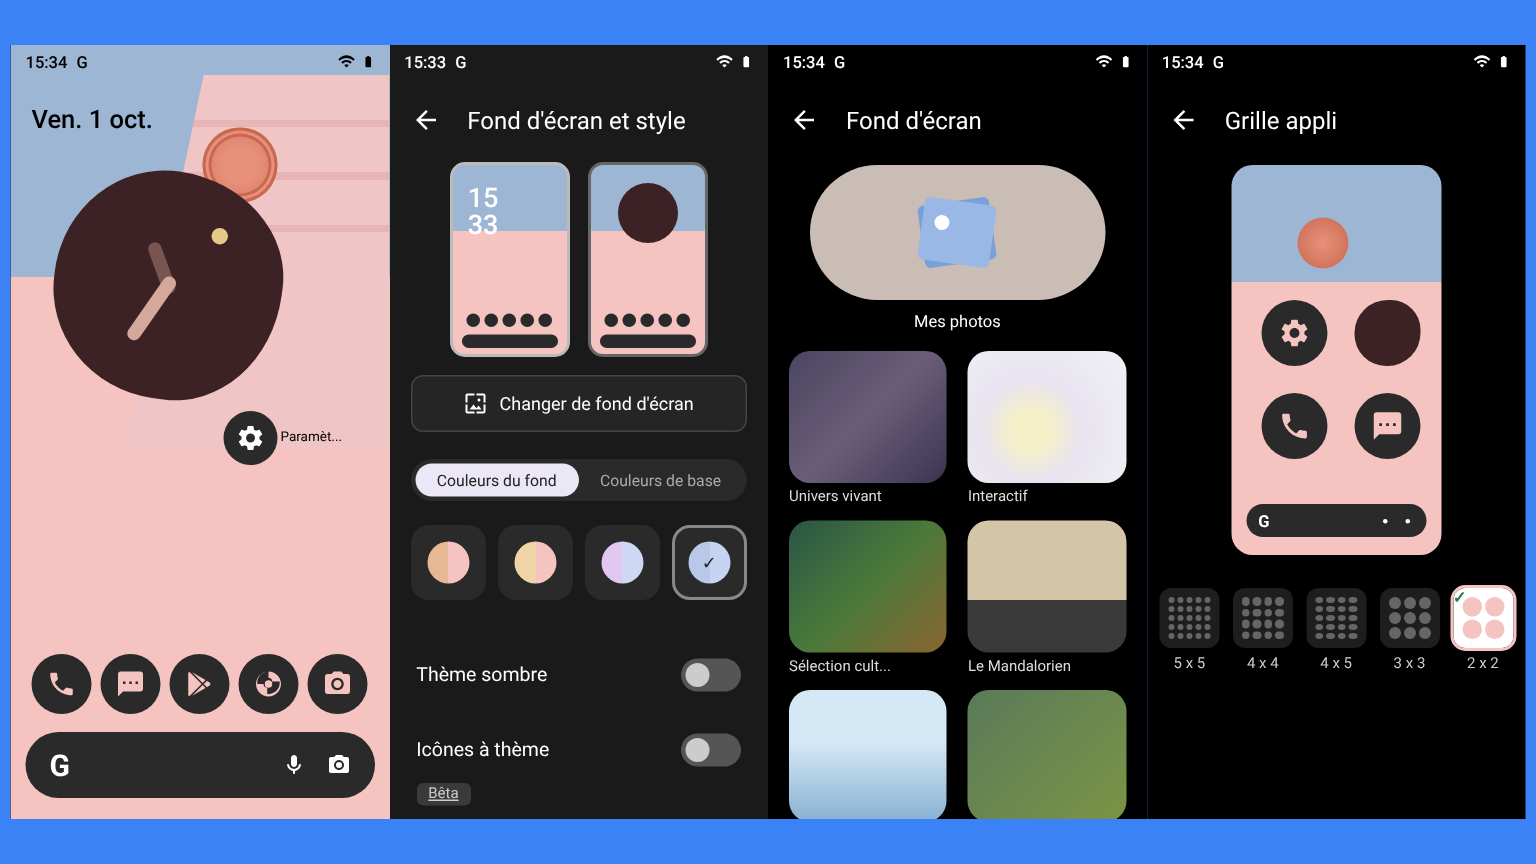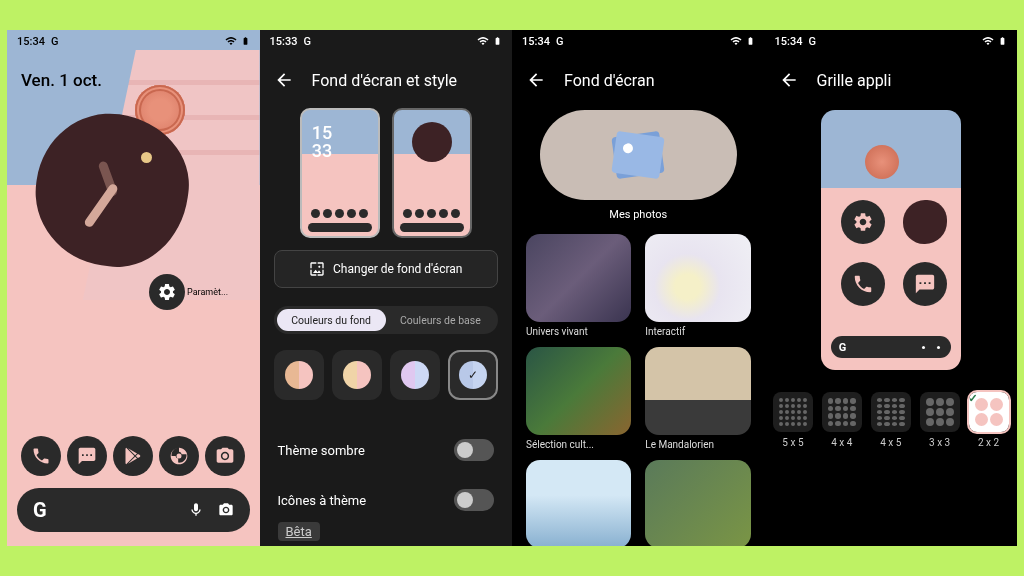--- a/index.html
+++ b/index.html
@@ -1,17 +1,17 @@
 <!DOCTYPE html>
 <html><head>
 <meta charset="utf-8">
 <style>
   * { margin:0; padding:0; box-sizing:border-box; font-family:-apple-system,Roboto,sans-serif; }
   body { background:#f0f0f0; display:flex; justify-content:center; align-items:center; height:576px; width:1024px; }
-  .frame { width:1024px; height:576px; background:#bef264; display:flex; padding:30px 7px; gap:0; }
+  .frame { width:1024px; height:576px; background:#3b82f6; display:flex; padding:30px 7px; gap:0; }
   .phone { flex:1; height:516px; position:relative; overflow:hidden; background:#000; color:#fff; }
 
   
   .status { position:absolute; top:0; left:0; right:0; height:22px; display:flex; justify-content:space-between; align-items:center; padding:0 10px; font-size:11px; font-weight:500; z-index:10; }
   .status-left { display:flex; gap:6px; align-items:center; }
   .status-right { display:flex; gap:3px; align-items:center; }
   .dark .status { color:#fff; }
   .light .status { color:#000; }
 
   
@@ -68,21 +68,21 @@
   .sw2 { background:conic-gradient(#f5c4c0 0 50%,#f0d4a8 50% 100%); }
   .sw3 { background:conic-gradient(#cdd8f5 0 50%,#e0c8f0 50% 100%); }
   .sw4 { background:conic-gradient(#c5d4f0 0 50%,#b8c8e8 50% 100%); }
   .swatch-wrap.sel { outline:2px solid #888; outline-offset:-2px; }
   .swatch-wrap.sel::after { content:"✓"; position:absolute; font-size:12px; color:#222; }
   .toggle-row { position:absolute; left:18px; right:18px; height:40px; display:flex; align-items:center; justify-content:space-between; font-size:13px; }
   .tr1 { top:400px; }
   .tr2 { top:450px; }
   .toggle { width:40px; height:22px; background:#555; border-radius:11px; position:relative; }
   .toggle::after { content:""; position:absolute; top:3px; left:3px; width:16px; height:16px; background:#ccc; border-radius:50%; }
-  .beta { position:absolute; top:492px; left:18px; font-size:13px; background:#3a3a3a; padding:2px 8px; border-radius:4px; color:#ccc;text-decoration:underline; }
+  .beta { position:absolute; top:492px; left:18px; font-size:10px; background:#3a3a3a; padding:2px 8px; border-radius:4px; color:#ccc;text-decoration:underline; }
 
   
   .s3 { background:#000; }
   .photo-pill { position:absolute; top:80px; left:28px; right:28px; height:90px; background:#c9bdb5; border-radius:45px; display:flex; align-items:center; justify-content:center; }
   .photo-ico { width:48px; height:42px; background:#7aa0d8; border-radius:4px; position:relative; transform:rotate(-8deg); }
   .photo-ico::before { content:""; position:absolute; inset:0; background:#99b8e5; border-radius:4px; transform:rotate(16deg); }
   .photo-ico::after { content:""; position:absolute; top:8px; left:10px; width:10px; height:10px; background:#fff; border-radius:50%; z-index:2; }
   .photo-label { position:absolute; top:178px; left:0; right:0; text-align:center; font-size:11px; }
   .wall-grid { position:absolute; top:204px; left:14px; right:14px; bottom:0; display:grid; grid-template-columns:1fr 1fr; gap:10px 14px; }
   .wall-cell { display:flex; flex-direction:column; gap:4px; }

